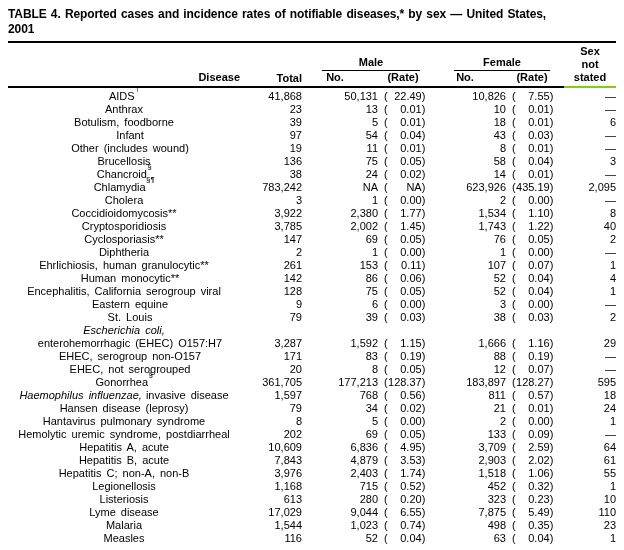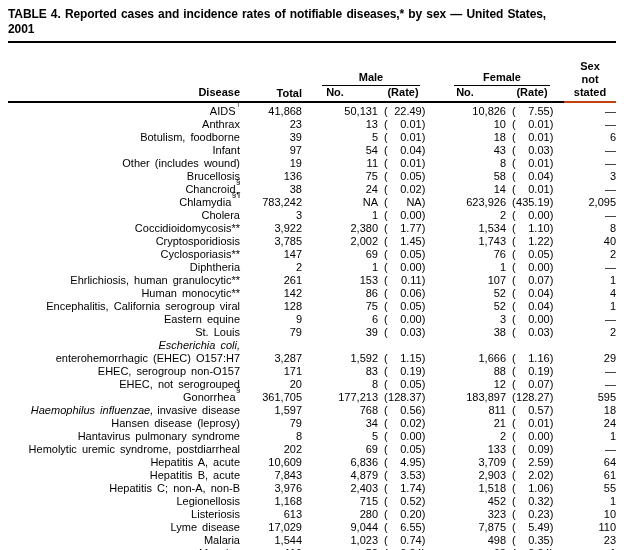--- a/index.html
+++ b/index.html
@@ -46,41 +46,41 @@
 
   thead th {
     font-weight: 700;
     padding: 0;
     vertical-align: bottom;
     font-size: 11px;
     line-height: 13px;
   }
   .h-disease { text-align: right;  border-bottom: 2px solid #000; padding-bottom: 2px; }
   .h-total   { text-align: right; border-bottom: 2px solid #000; padding-bottom: 1px; }
-  .h-sns     { text-align: center; border-bottom: 2px solid #c2410c; padding-bottom: 2px; padding-top: 2px; margin-top: 40px; }
-  .h-group   { padding-top: 28px; }
+  .h-sns     { text-align: center; border-bottom: 2px solid #84cc16; padding-bottom: 2px; padding-top: 2px; margin-top: 40px; }
+  .h-group   { padding-top: 13px; }
   .h-group .grp {
     display: block;
     text-align: center;
     border-bottom: 1px solid #000;
     margin: 0 14px 0 20px;
     padding-bottom: 1px;
   }
   .h-no   { text-align: center; border-bottom: 2px solid #000; padding-bottom: 2px; padding-right: 10px; }
   .h-rate { text-align: center; border-bottom: 2px solid #000; padding-bottom: 2px; padding-right: 6px; }
 
   tbody td {
     padding: 0;
     height: 13px;
     line-height: 13px;
     white-space: nowrap;
     vertical-align: baseline;
   }
   tbody tr:first-child td { padding-top: 2px; }
-  .c-disease { text-align: right; }
+  .c-disease { text-align: center; }
   .c-disease .lbl { word-spacing: 2px; letter-spacing: 0; }
   .c-disease .l2  { padding-left: 4px; word-spacing: 2px; }
   .c-disease.indent { padding-left: 12px; }
   .it { font-style: italic; }
   sup.fn {
     font-size: 8px;
     line-height: 0;
     position: relative;
     top: -4px;
     left: 0.5px;

